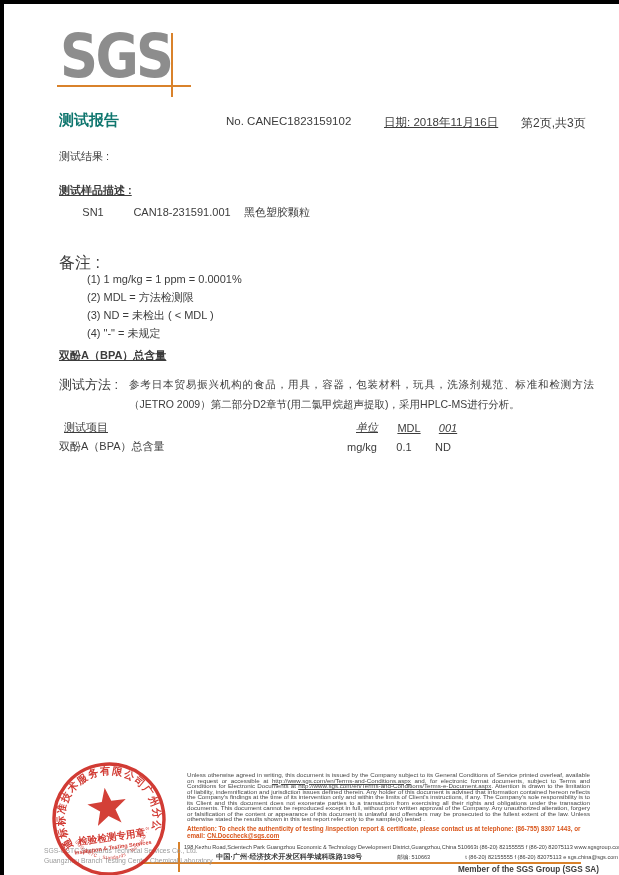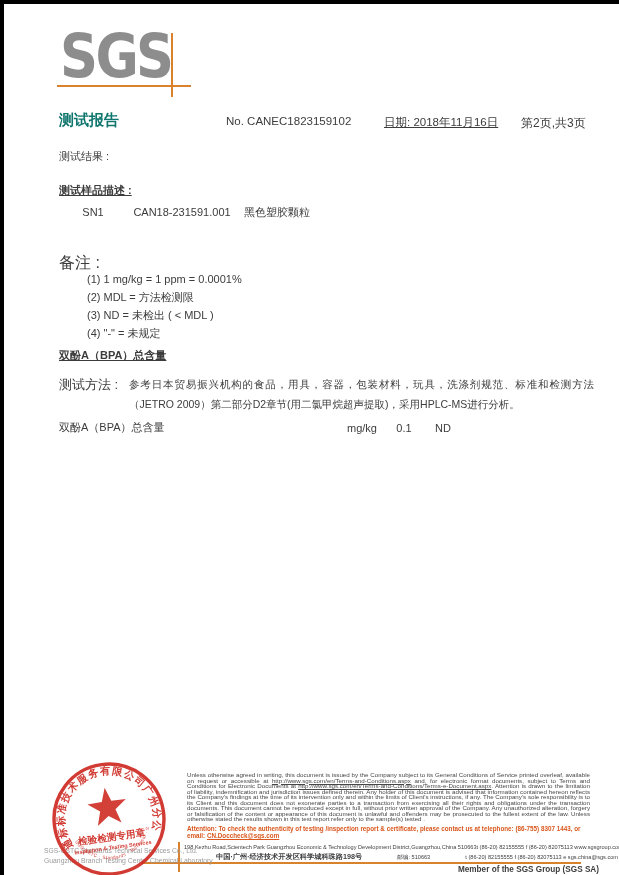--- a/index.html
+++ b/index.html
@@ -99,20 +99,26 @@
     <div>(4) "-" = 未规定</div>
   </div>
 
   <div class="bpa-title">双酚A（BPA）总含量</div>
 
   <div class="method-label">测试方法 :</div>
   <div class="method-text">参考日本贸易振兴机构的食品，用具，容器，包装材料，玩具，洗涤剂规范、标准和检测方法（JETRO 2009）第二部分D2章节(用二氯甲烷超声提取)，采用HPLC-MS进行分析。</div>
 
   <div class="result-table">
     <div class="rt-row">
+      <span class="rt-c1 head"><span class="u">测试项目</span></span>
+      <span class="rt-c2"><span class="u it">单位</span></span>
+      <span class="rt-c3"><span class="u">MDL</span></span>
+      <span class="rt-c4"><span class="u it">001</span></span>
+    </div>
+    <div class="rt-row">
       <span class="rt-c1">双酚A（BPA）总含量</span>
       <span class="rt-c2">mg/kg</span>
       <span class="rt-c3">0.1</span>
       <span class="rt-c4">ND</span>
     </div>
   </div>
 
   <div class="company-line1">SGS-CSTC Standards Technical Services Co., Ltd.</div>
   <div class="company-line2">Guangzhou Branch Testing Center Chemical Laboratory</div>
 

